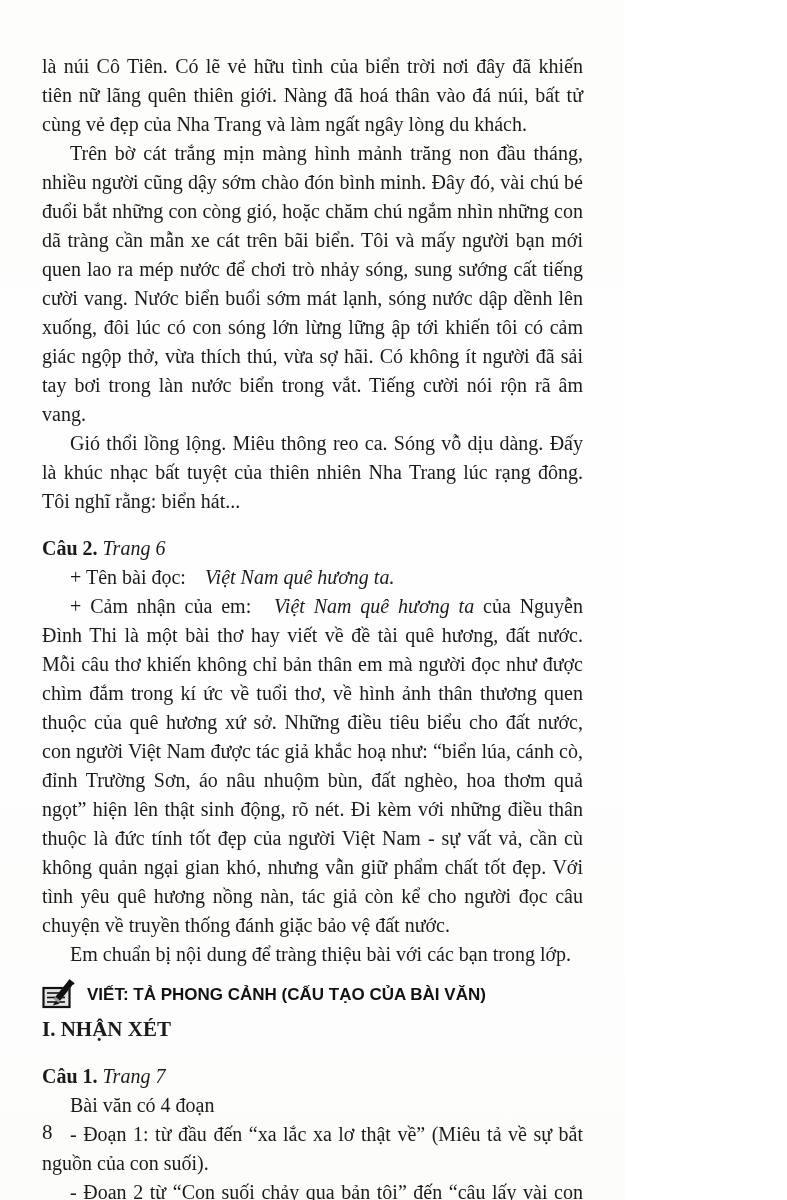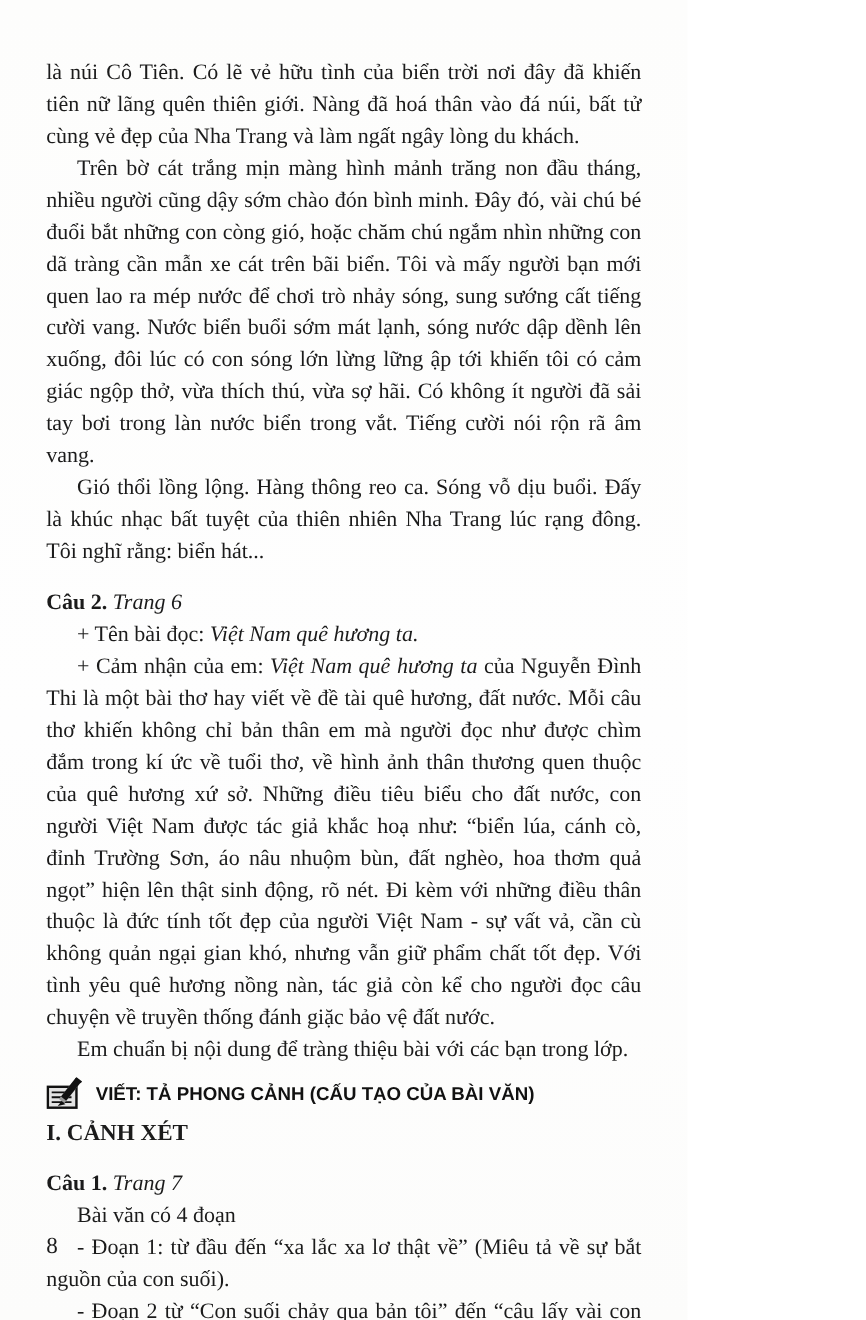--- a/index.html
+++ b/index.html
@@ -17,21 +17,21 @@
   p {
     margin:0;
     font-size:20px;
     line-height:29px;
     text-align:justify;
   }
   .indent { text-indent:28px; }
   .cau-heading { margin-top:18px; }
   .cau-label { font-weight:bold; }
   .cau-page { font-style:italic; }
-  .it { font-style:italic; }
+  .it { font-style:italic;margin-left:14px; }
   .viet-heading {
     display:flex;
     align-items:center;
     gap:9px;
     margin:10px 0 4px 0;
   }
   .viet-heading .txt {
     font-family:"Liberation Sans","DejaVu Sans",sans-serif;
     font-size:17px;
     font-weight:bold;
@@ -53,21 +53,21 @@
 </style>
 </head>
 <body>
 
 <div class="page">
 
   <p>là núi Cô Tiên. Có lẽ vẻ hữu tình của biển trời nơi đây đã khiến tiên nữ lãng quên thiên giới. Nàng đã hoá thân vào đá núi, bất tử cùng vẻ đẹp của Nha Trang và làm ngất ngây lòng du khách.</p>
 
   <p class="indent">Trên bờ cát trắng mịn màng hình mảnh trăng non đầu tháng, nhiều người cũng dậy sớm chào đón bình minh. Đây đó, vài chú bé đuổi bắt những con còng gió, hoặc chăm chú ngắm nhìn những con dã tràng cần mẫn xe cát trên bãi biển. Tôi và mấy người bạn mới quen lao ra mép nước để chơi trò nhảy sóng, sung sướng cất tiếng cười vang. Nước biển buổi sớm mát lạnh, sóng nước dập dềnh lên xuống, đôi lúc có con sóng lớn lừng lững ập tới khiến tôi có cảm giác ngộp thở, vừa thích thú, vừa sợ hãi. Có không ít người đã sải tay bơi trong làn nước biển trong vắt. Tiếng cười nói rộn rã âm vang.</p>
 
-  <p class="indent">Gió thổi lồng lộng. Hàng thông reo ca. Sóng vỗ dịu buổi. Đấy là khúc nhạc bất tuyệt của thiên nhiên Nha Trang lúc rạng đông. Tôi nghĩ rằng: biển hát...</p>
+  <p class="indent">Gió thổi lồng lộng. Miêu thông reo ca. Sóng vỗ dịu dàng. Đấy là khúc nhạc bất tuyệt của thiên nhiên Nha Trang lúc rạng đông. Tôi nghĩ rằng: biển hát...</p>
 
   <p class="cau-heading"><span class="cau-label">Câu 2. </span><span class="cau-page">Trang 6</span></p>
 
   <p class="indent"><span>+ Tên bài đọc: </span><span class="it">Việt Nam quê hương ta.</span></p>
 
 
   <p class="indent"><span>+ Cảm nhận của em: </span><span class="it">Việt Nam quê hương ta</span><span> của Nguyễn Đình Thi là một bài thơ hay viết về đề tài quê hương, đất nước. Mỗi câu thơ khiến không chỉ bản thân em mà người đọc như được chìm đắm trong kí ức về tuổi thơ, về hình ảnh thân thương quen thuộc của quê hương xứ sở. Những điều tiêu biểu cho đất nước, con người Việt Nam được tác giả khắc hoạ như: “biển lúa, cánh cò, đỉnh Trường Sơn, áo nâu nhuộm bùn, đất nghèo, hoa thơm quả ngọt” hiện lên thật sinh động, rõ nét. Đi kèm với những điều thân thuộc là đức tính tốt đẹp của người Việt Nam - sự vất vả, cần cù không quản ngại gian khó, nhưng vẫn giữ phẩm chất tốt đẹp. Với tình yêu quê hương nồng nàn, tác giả còn kể cho người đọc câu chuyện về truyền thống đánh giặc bảo vệ đất nước.</span></p>
 
 
   <p class="indent">Em chuẩn bị nội dung để tràng thiệu bài với các bạn trong lớp.</p>
@@ -79,21 +79,21 @@
       <line x1="5" y1="18.5" x2="23" y2="18.5" stroke="#111" stroke-width="1.6"></line>
       <line x1="5" y1="23" x2="23" y2="23" stroke="#111" stroke-width="1.6"></line>
       <line x1="29.5" y1="2.5" x2="14" y2="22" stroke="#9a9a9a" stroke-width="6"></line>
       <line x1="29.5" y1="2.5" x2="14" y2="22" stroke="#111" stroke-width="6" stroke-dasharray="22 30"></line>
       <polygon points="10.5,26.5 14,22 17.5,24.8" fill="#111"></polygon>
       <line x1="27" y1="1" x2="32" y2="5" stroke="#111" stroke-width="2"></line>
     </svg>
     <span class="txt">VIẾT: TẢ PHONG CẢNH (CẤU TẠO CỦA BÀI VĂN)</span>
   </div>
 
-  <p class="nhan-xet">I. CẢNH XÉT</p>
+  <p class="nhan-xet">I. NHẬN XÉT</p>
 
   <p class="cau-heading"><span class="cau-label">Câu 1. </span><span class="cau-page">Trang 7</span></p>
 
   <p class="indent">Bài văn có 4 đoạn</p>
 
   <p class="indent">- Đoạn 1: từ đầu đến “xa lắc xa lơ thật về” (Miêu tả về sự bắt nguồn của con suối).</p>
 
   <p class="indent">- Đoạn 2 từ “Con suối chảy qua bản tôi” đến “câu lấy vài con mà ăn” (Miêu tả về nước suối qua 4 mùa, và cách người dân đi lại qua con suối).</p>
 
   <div class="page-number">8</div>

